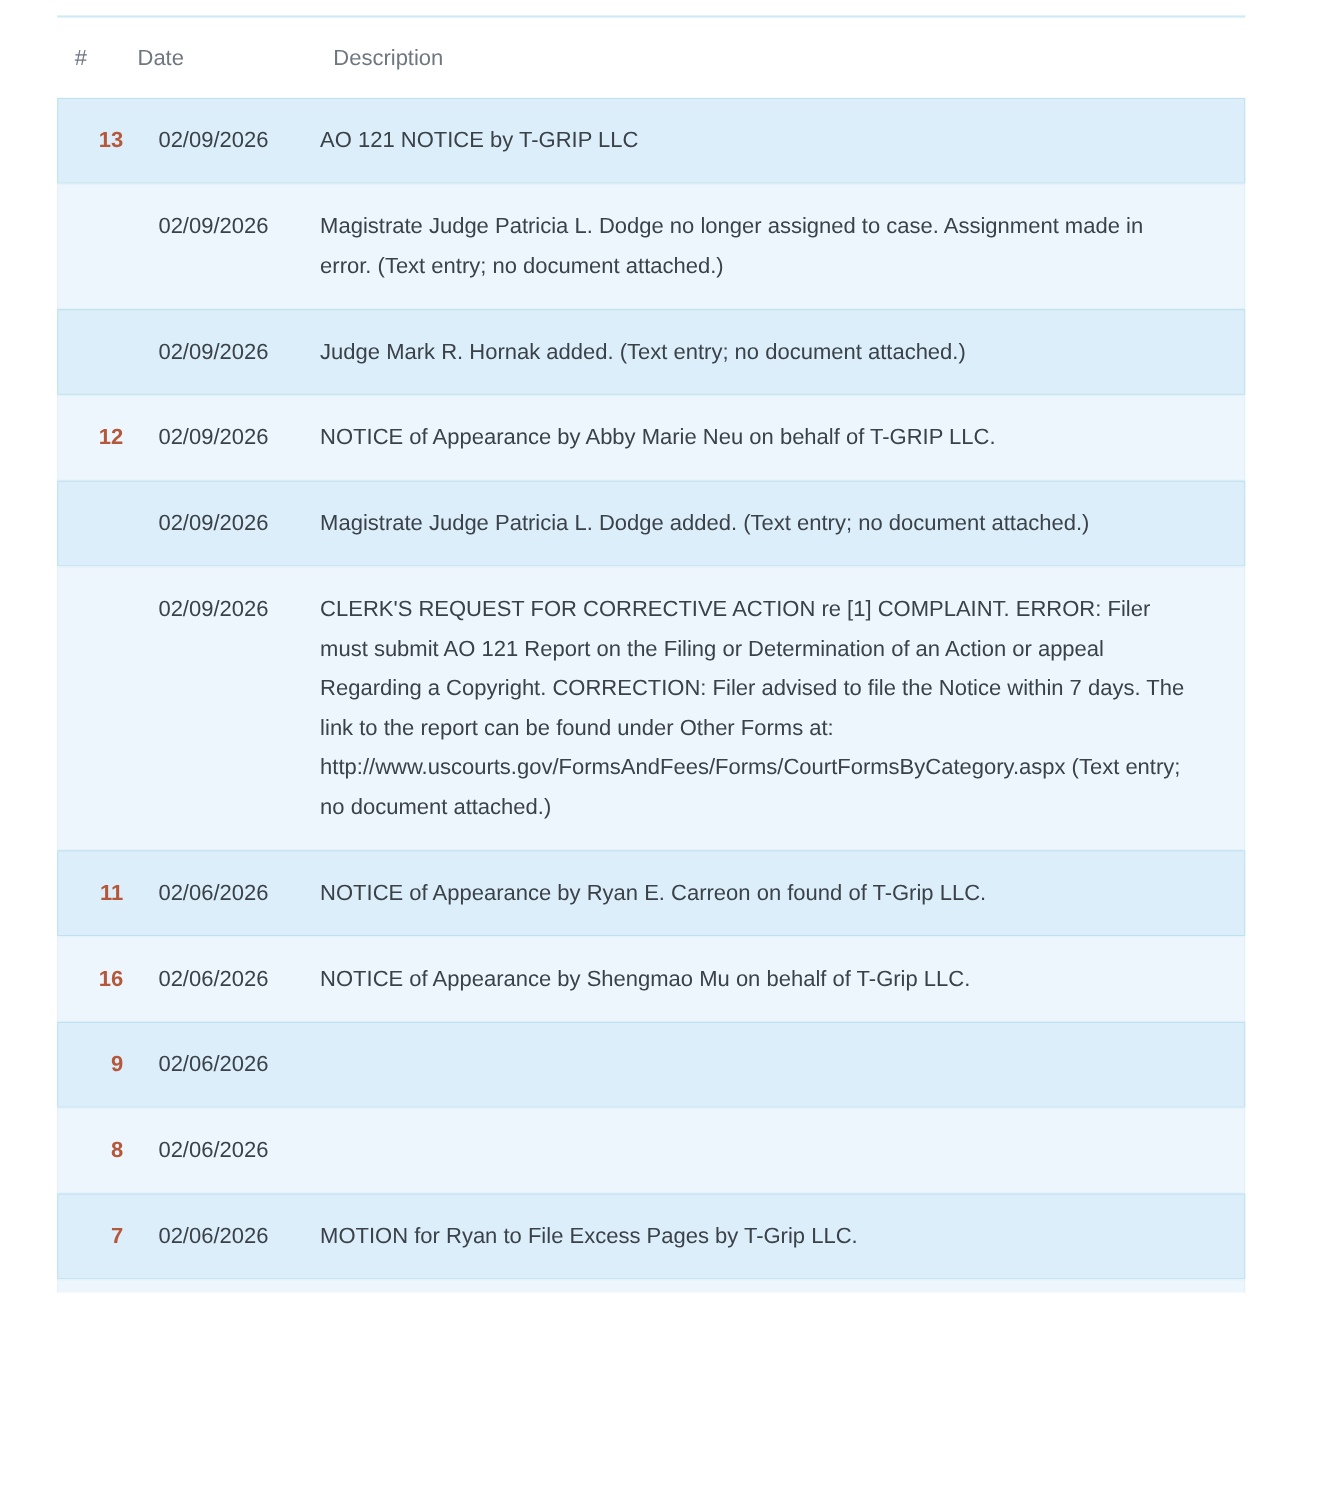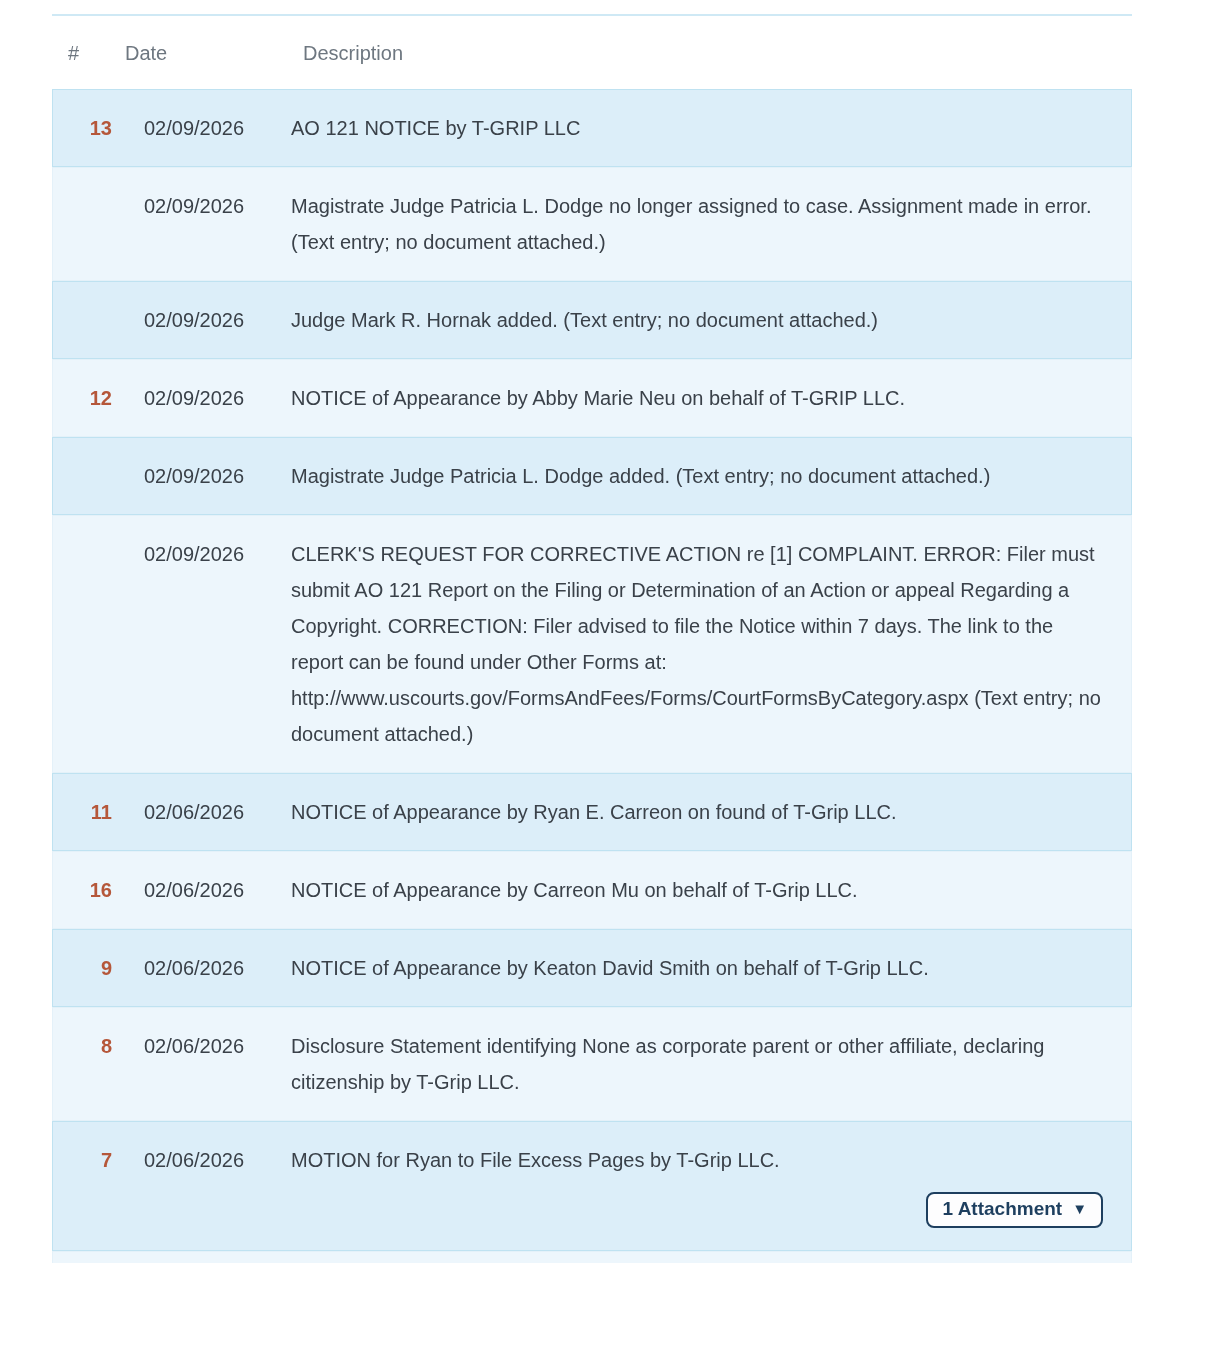--- a/index.html
+++ b/index.html
@@ -59,21 +59,21 @@
     text-align: right;
     padding-right: 14px;
     font-weight: bold;
     color: #b5573a;
   }
   .cell-date {
     padding-left: 18px;
     white-space: nowrap;
   }
   .cell-desc {
-    padding-right: 28px;
+    padding-right: 42px;
     overflow-wrap: break-word;
     word-break: break-word;
   }
 
   
   .attachment-wrap {
     display: flex;
     justify-content: flex-end;
     margin-top: 14px;
     margin-bottom: 2px;
@@ -178,53 +178,39 @@
     <div class="cell-desc">
       <span>NOTICE of Appearance by Ryan E. Carreon on found of T-Grip LLC.</span>
       
     </div>
   </div>
 
   <div class="row light">
     <div class="cell-num">16</div>
     <div class="cell-date">02/06/2026</div>
     <div class="cell-desc">
-      <span>NOTICE of Appearance by Carreon Mu on behalf of T-Grip LLC.</span>
+      <span>NOTICE of Appearance by Shengmao Mu on behalf of T-Grip LLC.</span>
       
     </div>
   </div>
 
   <div class="row dark">
     <div class="cell-num">9</div>
     <div class="cell-date">02/06/2026</div>
-    <div class="cell-desc">
-      <span>NOTICE of Appearance by Keaton David Smith on behalf of T-Grip LLC.</span>
-      
-    </div>
   </div>
 
   <div class="row light">
     <div class="cell-num">8</div>
     <div class="cell-date">02/06/2026</div>
-    <div class="cell-desc">
-      <span>Disclosure Statement identifying None as corporate parent or other affiliate, declaring citizenship by T-Grip LLC.</span>
-      
-    </div>
   </div>
 
   <div class="row dark">
     <div class="cell-num">7</div>
     <div class="cell-date">02/06/2026</div>
     <div class="cell-desc">
       <span>MOTION for Ryan to File Excess Pages by T-Grip LLC.</span>
-      <div class="attachment-wrap">
-        <button class="attachment-btn">
-          <span>1 Attachment</span>
-          <span class="caret">▼</span>
-        </button>
-      </div>
     </div>
   </div>
 </div>
 
     <div class="row light partial"></div>
   </section>
 </div>
 
 </body></html>

